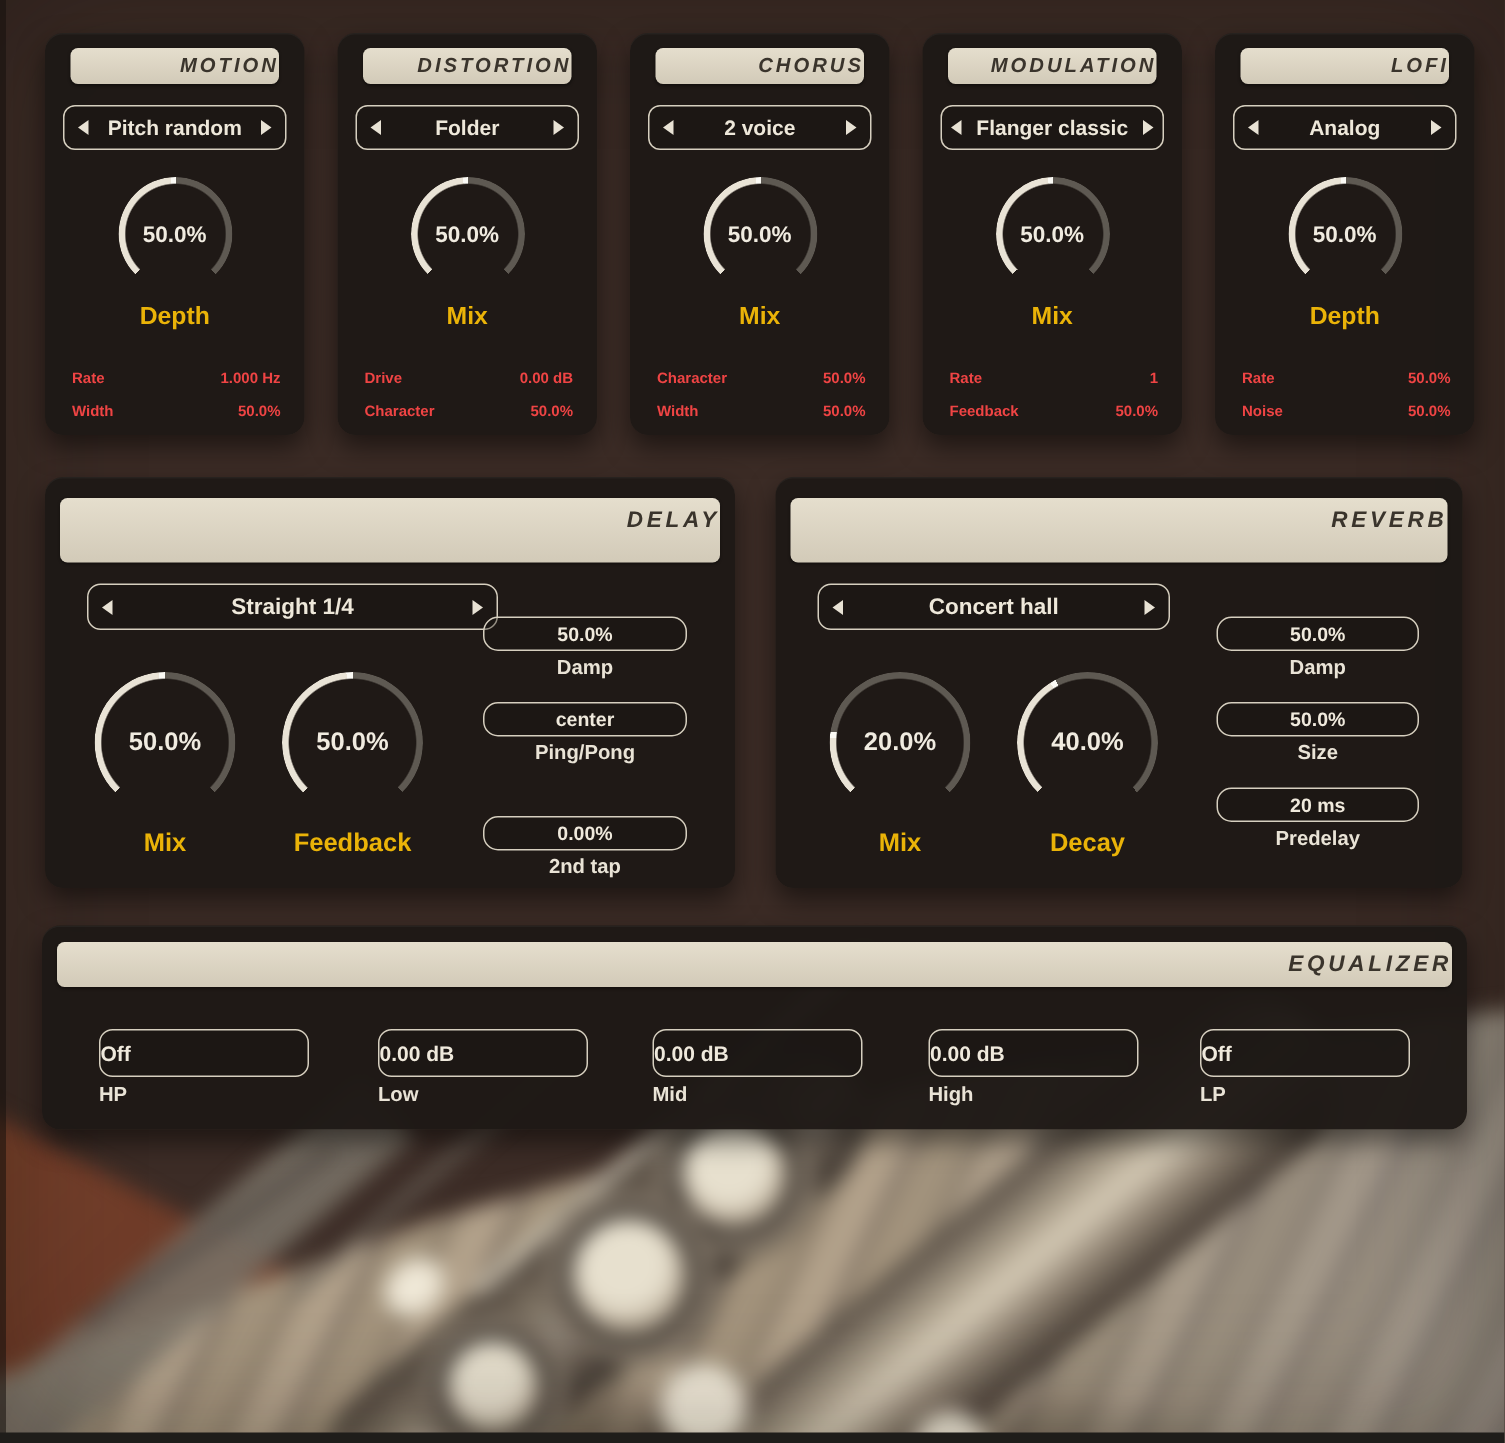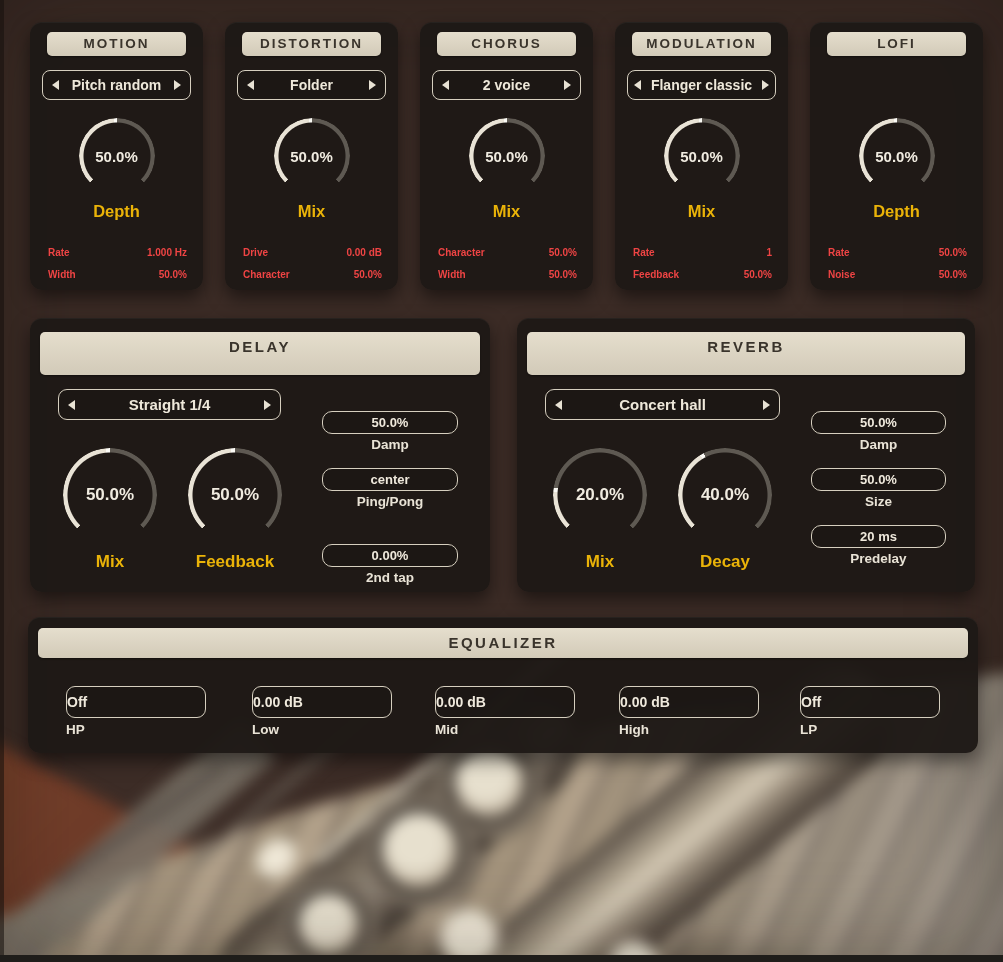--- a/index.html
+++ b/index.html
@@ -45,30 +45,30 @@
   .edge-bottom{position:absolute;left:0;bottom:0;width:100%;height:7px;background:#1f1d1a;z-index:5;}
   .edge-left{position:absolute;left:0;top:0;width:4px;height:100%;background:rgba(22,16,13,.55);z-index:5;}
   .vignette{position:absolute;inset:0;z-index:4;pointer-events:none;
             box-shadow:inset 0 0 90px rgba(15,8,5,.35);}
 
   
   .panel{position:absolute;background:rgba(30,25,22,.97);border-radius:12px;z-index:10;
          box-shadow:0 8px 18px rgba(0,0,0,.5), inset 0 1px 0 rgba(255,255,255,.04);
          color:#efe9dc;}
   .chip,.bar{background:linear-gradient(#e5decd,#d2cab8);color:#3a342c;font-weight:bold;
-         text-align:center;border-radius:5px;position:absolute;
-         box-shadow:0 1px 2px rgba(0,0,0,.4);}
+         text-align:right;border-radius:5px;position:absolute;
+         box-shadow:0 1px 2px rgba(0,0,0,.4);font-style:italic;}
   .chip{left:17px;width:139px;top:10px;height:24px;line-height:24px;font-size:13.5px;letter-spacing:2px;}
   .bar{left:10px;right:10px;top:14px;height:43px;line-height:29px;font-size:15px;letter-spacing:2.5px;}
 
   .dd{position:absolute;border:1.5px solid #d6cfbf;border-radius:8px;display:flex;
       align-items:center;justify-content:space-between;padding:0 9px;box-sizing:border-box;
       font-size:14px;font-weight:bold;color:#eee8da;cursor:pointer;background:rgba(24,20,17,.4);text-align:center;}
   .dd-small{left:12px;top:48px;width:149px;height:30px;}
-  .dd-big{left:28px;top:71px;width:223px;height:31px;border-radius:9px;font-size:15px;}
+  .dd-big{left:28px;top:71px;width:274px;height:31px;border-radius:9px;font-size:15px;}
   .arr{width:0;height:0;}
   .arr-l{border-top:5px solid transparent;border-bottom:5px solid transparent;border-right:7px solid #e8e2d4;}
   .arr-r{border-top:5px solid transparent;border-bottom:5px solid transparent;border-left:7px solid #e8e2d4;}
 
   .knob-wrap{position:absolute;}
   .knob-ring{position:absolute;inset:0;border-radius:50%;
       -webkit-mask:radial-gradient(closest-side,transparent calc(100% - 5px),#000 calc(100% - 4px));
       mask:radial-gradient(closest-side,transparent calc(100% - 5px),#000 calc(100% - 4px));}
   .knob-value{position:absolute;inset:0;display:flex;align-items:center;justify-content:center;
       font-weight:bold;color:#f0ebe0;}
@@ -209,20 +209,25 @@
     </div>
     <div class="param-row">
       <span>Feedback</span>
       <span>50.0%</span>
     </div>
   </div>
 </div>
 
 <div class="panel" style="left:810px;top:22px;width:173px;height:268px;">
   <div class="chip">LOFI</div>
+  <div class="dd dd-small">
+    <span class="arr arr-l"></span>
+    <span>Analog</span>
+    <span class="arr arr-r"></span>
+  </div>
   <div class="knob-wrap knob-sm">
     <div class="knob-ring" style="background: conic-gradient(from 225deg, rgb(233, 227, 214) 0deg, rgb(233, 227, 214) 130deg, rgb(251, 250, 245) 130deg, rgb(251, 250, 245) 135deg, rgb(94, 89, 82) 135deg, rgb(94, 89, 82) 270deg, transparent 270deg, transparent 360deg);"></div>
     <div class="knob-value">50.0%</div>
     <div class="knob-label">Depth</div>
   </div>
   <div class="params">
     <div class="param-row">
       <span>Rate</span>
       <span>50.0%</span>
     </div>

